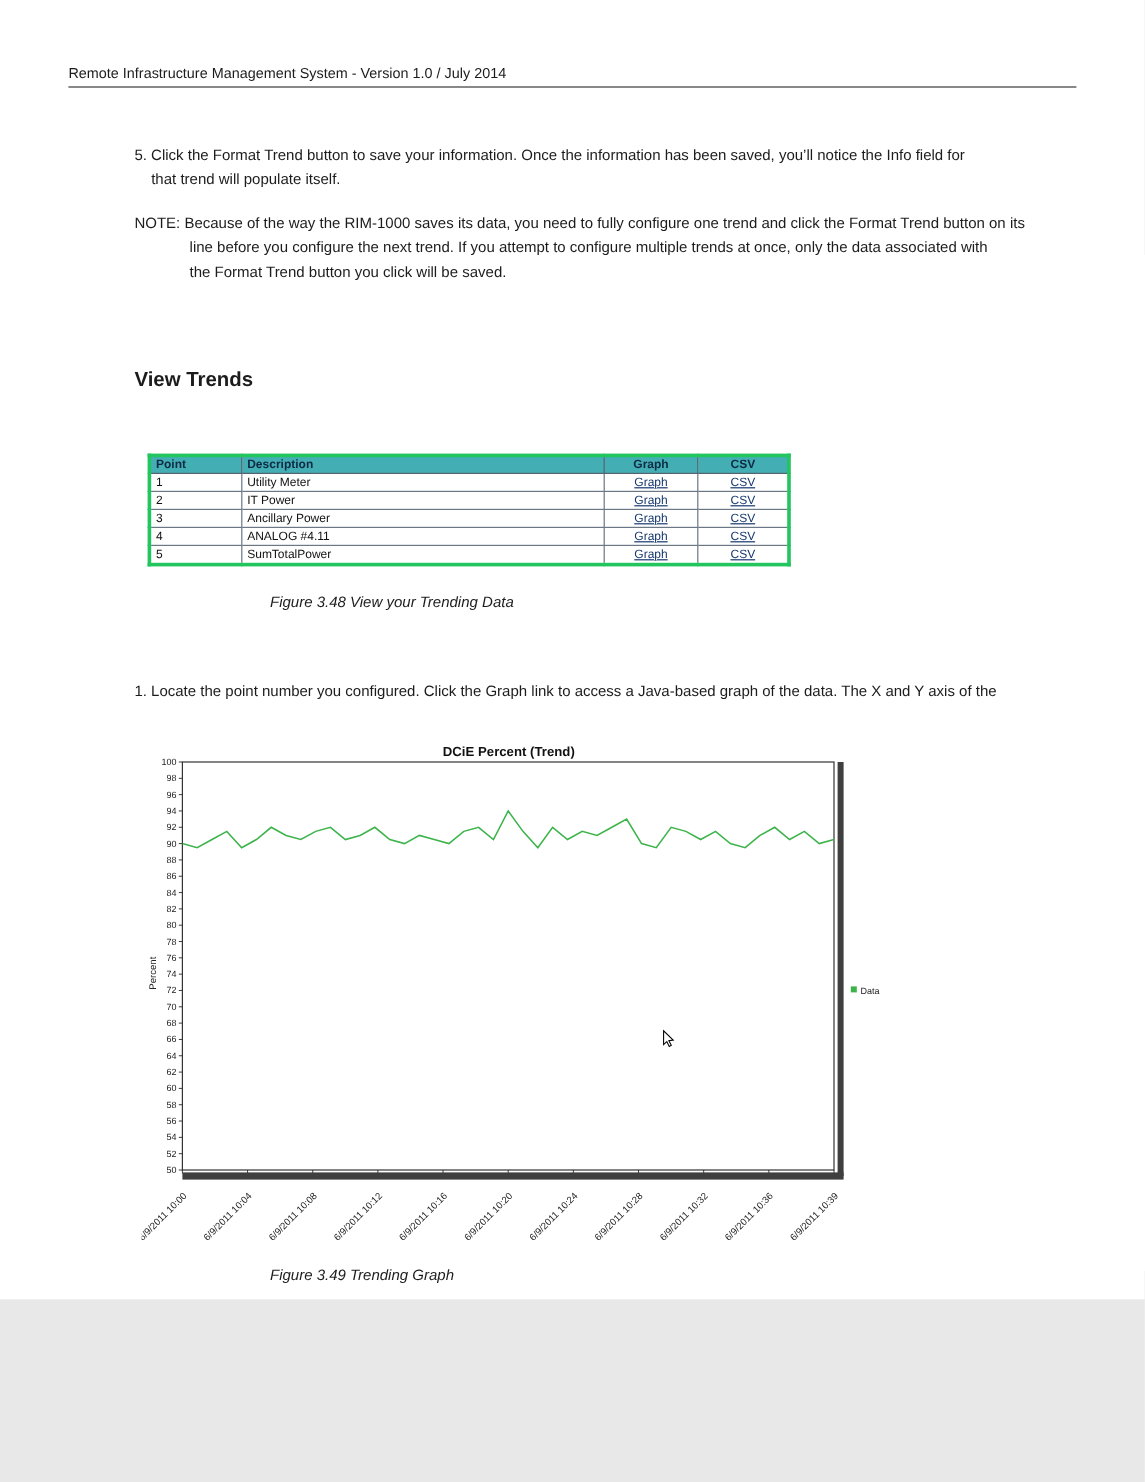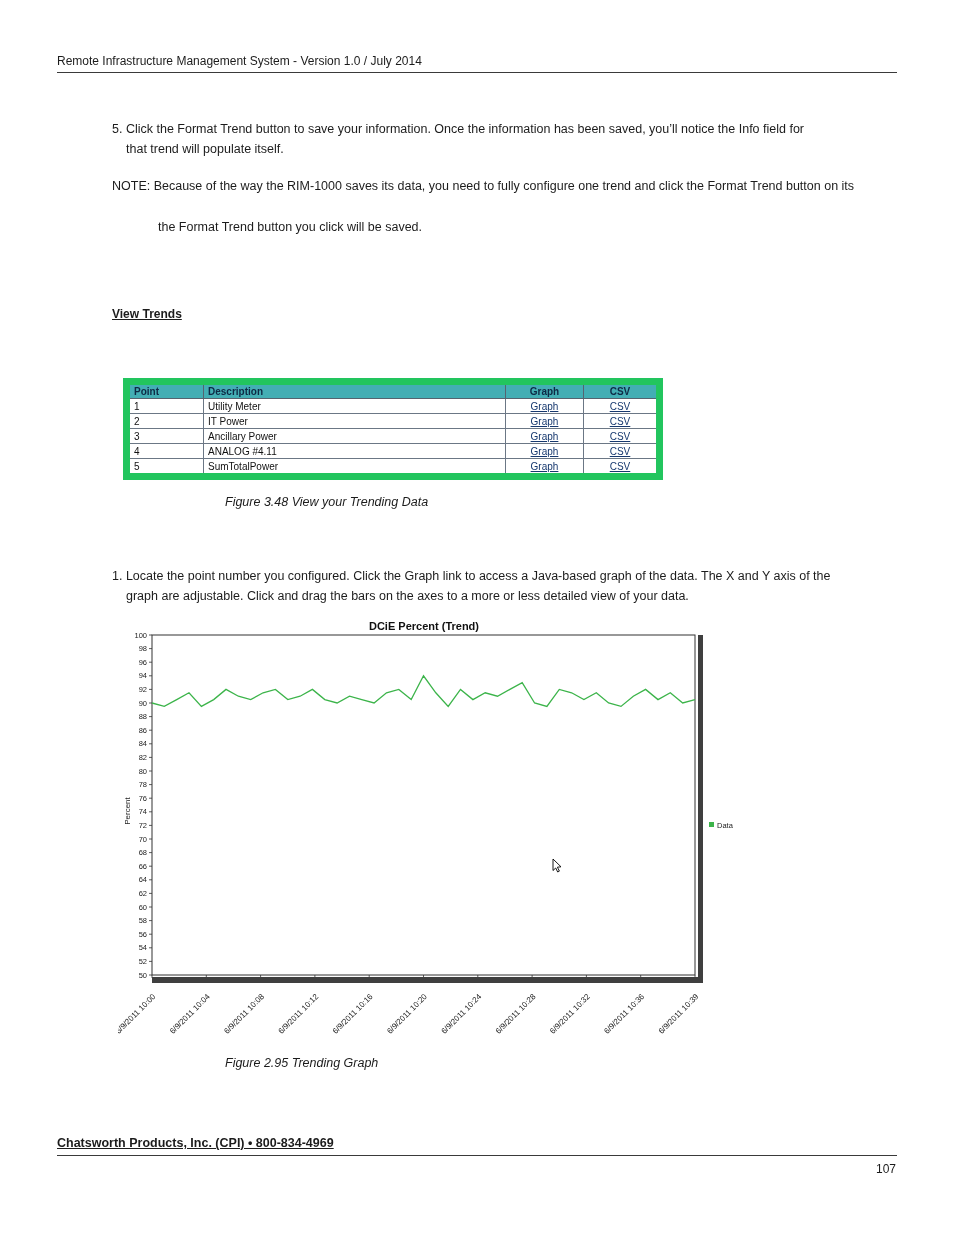--- a/index.html
+++ b/index.html
@@ -1,28 +1,28 @@
 <!DOCTYPE html>
 <html><head>
 <meta charset="utf-8">
 <style>
   html,body{margin:0;padding:0;background:#e8e8e8;}
-  .page{position:relative;width:954px;height:1235px;background:#ffffff;
+  .page{position:relative;width:954px;height:1083px;background:#ffffff;
         font-family:"Liberation Sans",sans-serif;color:#1c1c1c;overflow:hidden;margin:0 auto;}
   .abs{position:absolute;}
   .hdr-text{font-size:12px;color:#1c1c1c;}
   .rule{height:1px;background:#3a3a3a;}
   .body-line{font-size:12.5px;white-space:nowrap;color:#1c1c1c;}
-  .heading{font-size:12px;font-weight:bold;text-decoration:underline;}
+  .heading{font-size:17px;font-weight:bold;}
   .caption{font-size:12.5px;font-style:italic;color:#1c1c1c;white-space:nowrap;}
   .footer-left{font-size:12.5px;font-weight:bold;white-space:nowrap;}
   .footer-right{font-size:12px;}
 
   
-  .trend-table{border-collapse:collapse;width:533px;font-size:10px;border:7px solid #22c55e;background:#fff;table-layout:fixed;}
+  .trend-table{border-collapse:collapse;width:533px;font-size:10px;border:3px solid #22c55e;background:#fff;table-layout:fixed;}
   .trend-table th{background:#43aeb4;color:#0e2a45;text-align:left;padding:0 4px;border:1px solid #55636f;height:13px;font-weight:bold;font-size:10px;}
   .trend-table td{border:1px solid #6b7785;padding:0 4px;height:14px;background:#ffffff;color:#111;}
   .trend-table .c-link-h{text-align:center;}
   .trend-table .c-link{text-align:center;}
   .tbl-link{color:#16386e;text-decoration:underline;cursor:pointer;}
 
   
   .chart-title{font-size:11px;font-weight:bold;fill:#111;}
   .axis-tick{font-size:7.5px;fill:#222;}
   .xaxis-tick{font-size:8px;fill:#222;}
@@ -33,20 +33,21 @@
 
 <div class="page">
 
   <div class="abs hdr-text" style="left:57px;top:54px;">Remote Infrastructure Management System - Version 1.0 / July 2014</div>
   <div class="abs rule" style="left:57px;top:72px;width:840px;"></div>
 
   <div class="abs body-line" style="left:112px;top:122px;text-align:center;">5. Click the Format Trend button to save your information. Once the information has been saved, you’ll notice the Info field for</div>
   <div class="abs body-line" style="left:126px;top:142px;">that trend will populate itself.</div>
 
   <div class="abs body-line" style="left:112px;top:179px;">NOTE:  Because of the way the RIM-1000 saves its data, you need to fully configure one trend and click the Format Trend button on its</div>
+  <div class="abs body-line" style="left:158px;top:199px;">line before you configure the next trend. If you attempt to configure multiple trends at once, only the data associated with</div>
   <div class="abs body-line" style="left:158px;top:220px;">the Format Trend button you click will be saved.</div>
 
   <div class="abs heading" style="left:112px;top:307px;">View Trends</div>
 
 
   <div class="abs" style="left:123px;top:378px;">
     <table class="trend-table">
       <colgroup>
           <col style="width:77px">
           <col style="width:302px">
@@ -92,21 +93,20 @@
             <td class="c-link"><a class="tbl-link">Graph</a></td>
             <td class="c-link"><a class="tbl-link">CSV</a></td>
           </tr>
         </tbody>
     </table>
   </div>
 
   <div class="abs caption" style="left:225px;top:495px;">Figure 3.48 View your Trending Data</div>
 
   <div class="abs body-line" style="left:112px;top:569px;">1. Locate the point number you configured. Click the Graph link to access a Java-based graph of the data. The X and Y axis of the</div>
-  <div class="abs body-line" style="left:126px;top:589px;">graph are adjustable. Click and drag the bars on the axes to a more or less detailed view of your data.</div>
 
   <svg class="abs" style="left:118px;top:616px;" width="625" height="425" viewBox="0 0 625 425">
     <text x="306" y="14" text-anchor="middle" class="chart-title">DCiE Percent (Trend)</text>
     <rect x="34" y="19" width="543" height="340" fill="#ffffff" stroke="#333" stroke-width="1"></rect>
     <g>
         <line x1="31" x2="34" y1="19" y2="19" stroke="#333" stroke-width="0.8"></line>
         <text x="29" y="21.5" text-anchor="end" class="axis-tick">100</text>
         <line x1="31" x2="34" y1="32.6" y2="32.6" stroke="#333" stroke-width="0.8"></line>
         <text x="29" y="35.1" text-anchor="end" class="axis-tick">98</text>
         <line x1="31" x2="34" y1="46.2" y2="46.2" stroke="#333" stroke-width="0.8"></line>
@@ -190,19 +190,19 @@
     <rect x="34" y="361" width="551" height="6" fill="#3f3f3f"></rect>
     <g>
       <rect x="591" y="206" width="5" height="5" fill="#3cb44a"></rect>
       <text x="599" y="212" class="axis-tick">Data</text>
     </g>
     <g transform="translate(435,243)">
       <path d="M0 0 L0 11.5 L2.7 9 L4.7 13 L6.4 12.1 L4.4 8.2 L8 7.8 Z" fill="#ffffff" stroke="#000" stroke-width="0.9"></path>
     </g>
   </svg>
 
-  <div class="abs caption" style="left:225px;top:1056px;">Figure 2.95 Trending Graph</div>
+  <div class="abs caption" style="left:225px;top:1056px;">Figure 3.49 Trending Graph</div>
 
   <div class="abs rule" style="left:57px;top:1155px;width:840px;"></div>
   <div class="abs footer-left" style="left:57px;top:1136px;text-decoration:underline;">Chatsworth Products, Inc. (CPI) • 800-834-4969</div>
   <div class="abs footer-right" style="left:876px;top:1162px;">107</div>
 
 </div>
 
 </body></html>

